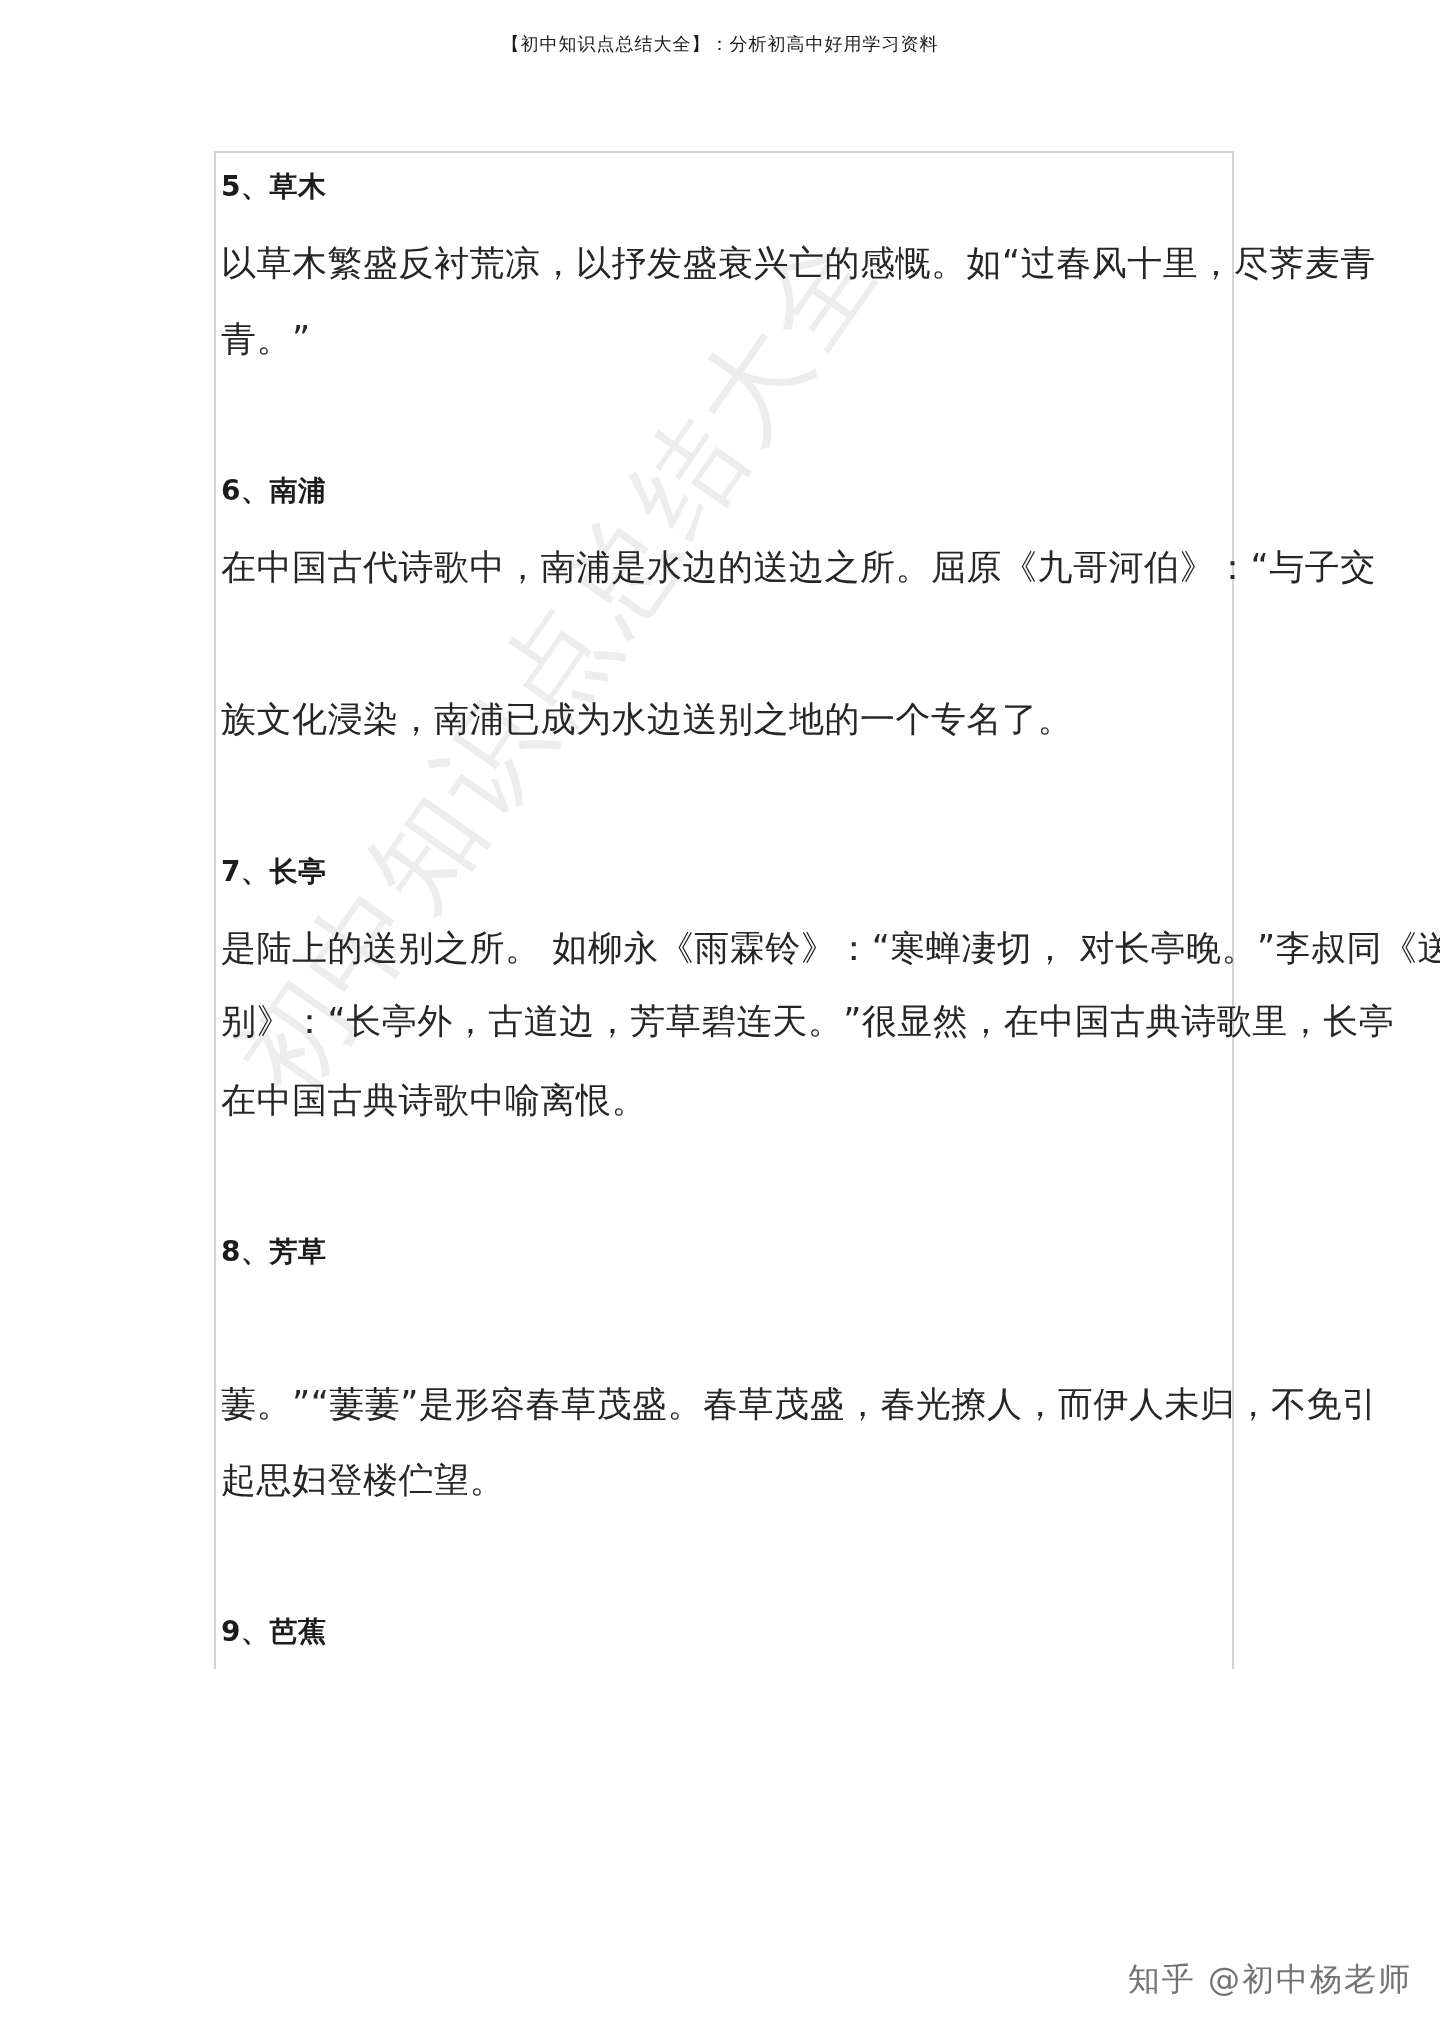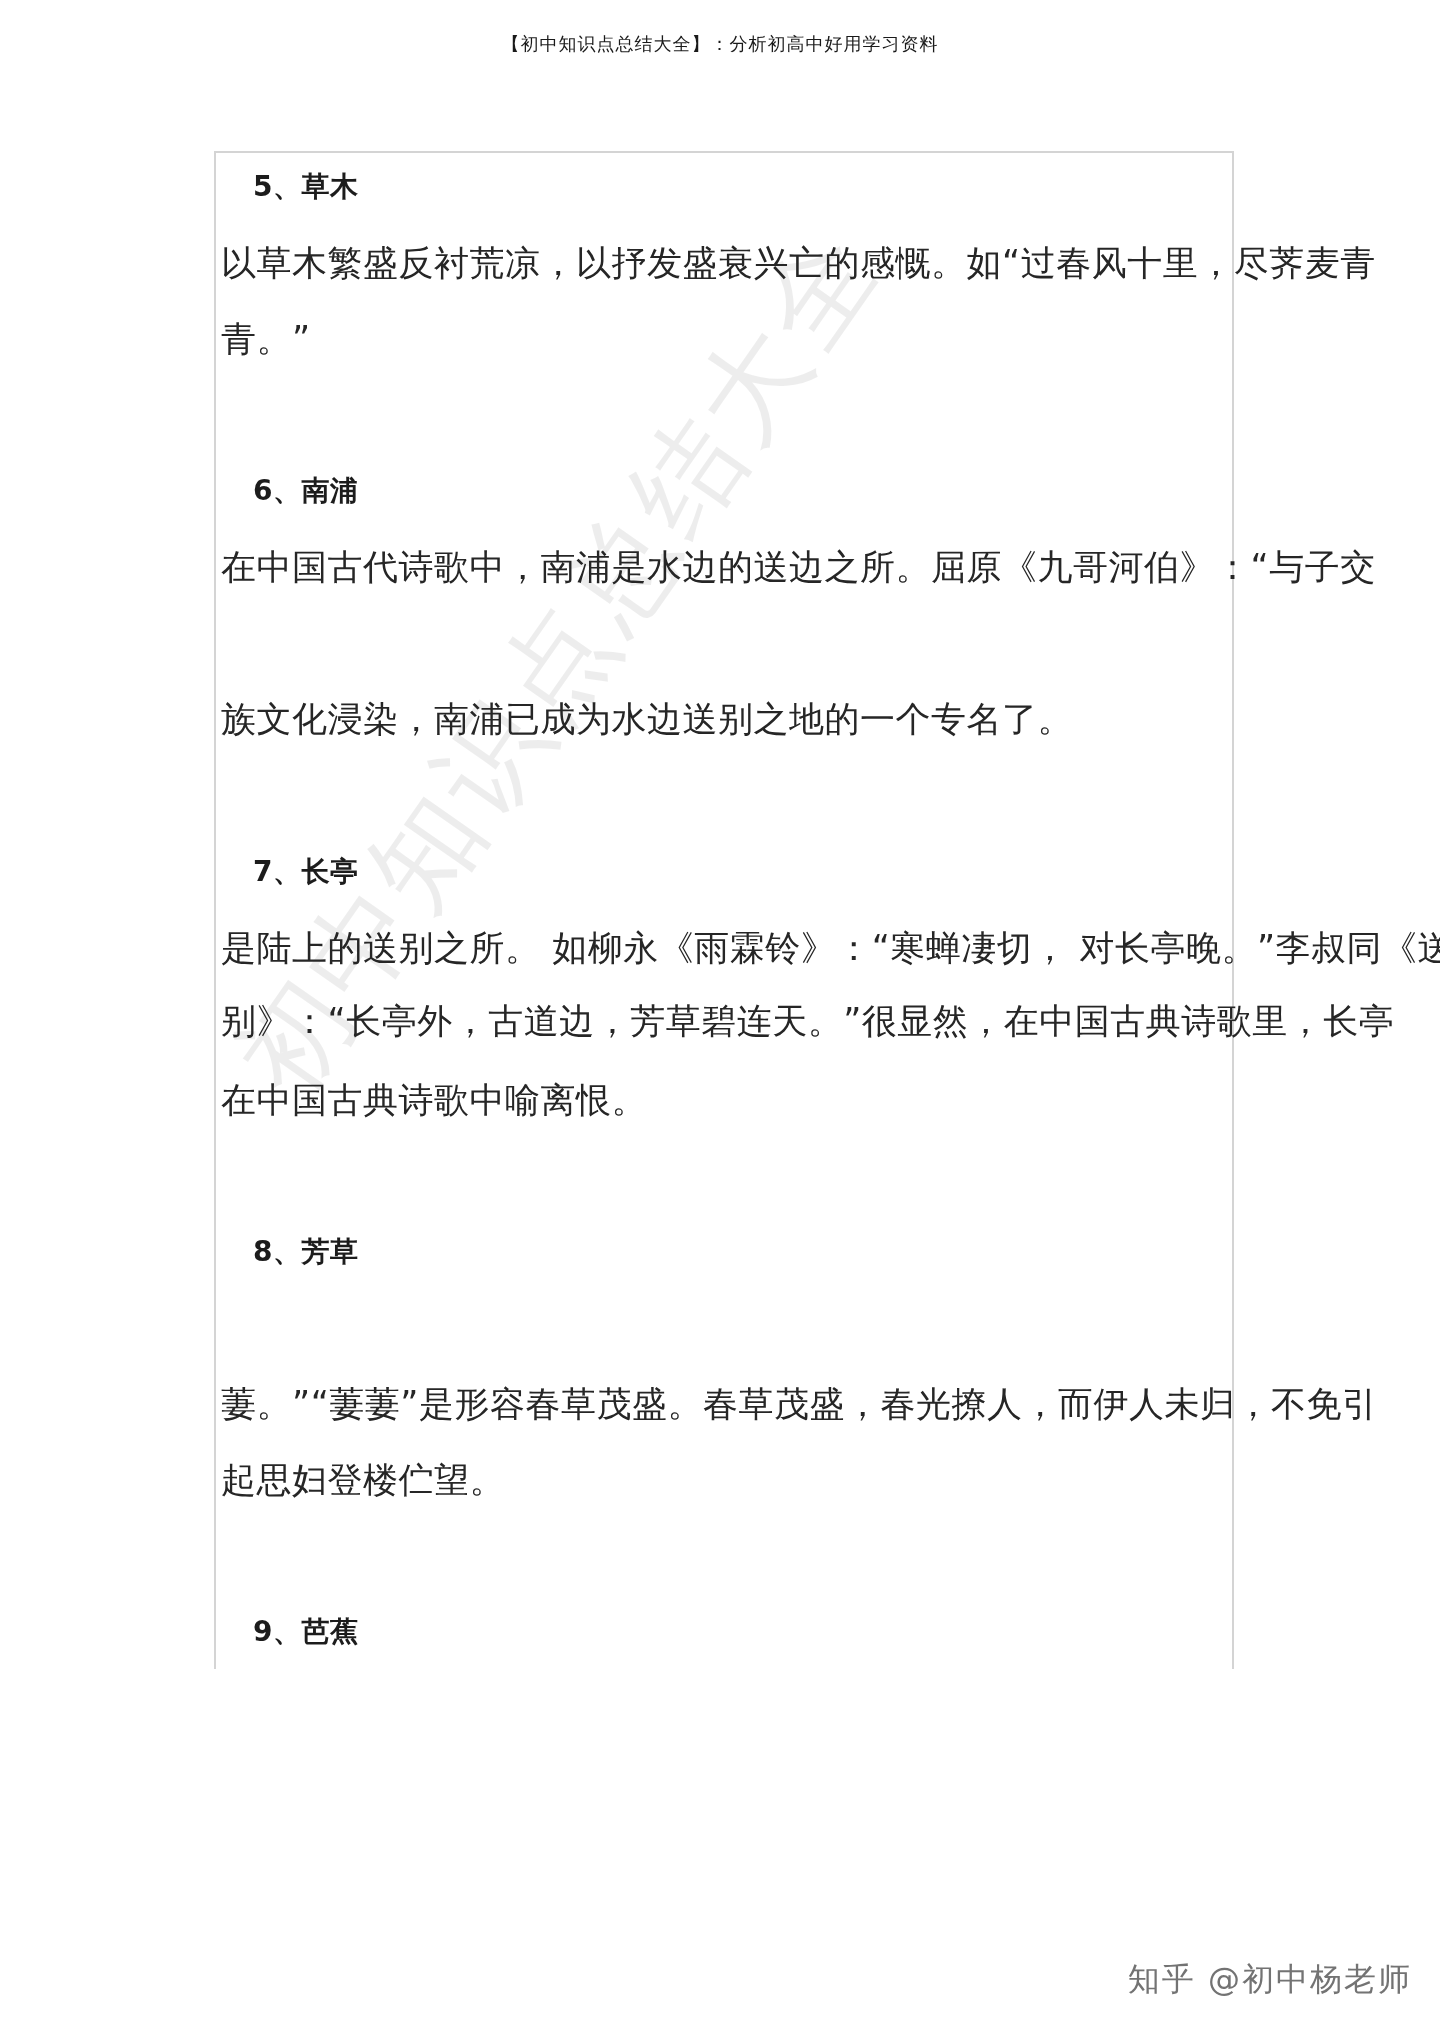--- a/index.html
+++ b/index.html
@@ -45,21 +45,20 @@
     line-height: 40px;
     white-space: nowrap;
     font-size: 35px;
     color: #262626;
     letter-spacing: 0.5px;
   }
   .heading {
     font-weight: bold;
     font-size: 28px;
     color: #1c1c1c;
-    margin-left: 32px;
   }
   .watermark {
     position: absolute;
     left: 265px;
     top: 1010px;
     transform: rotate(-55deg);
     transform-origin: left center;
     font-family: "DejaVu Serif", "Liberation Serif", serif;
     font-size: 108px;
     color: rgba(0,0,0,0.07);

